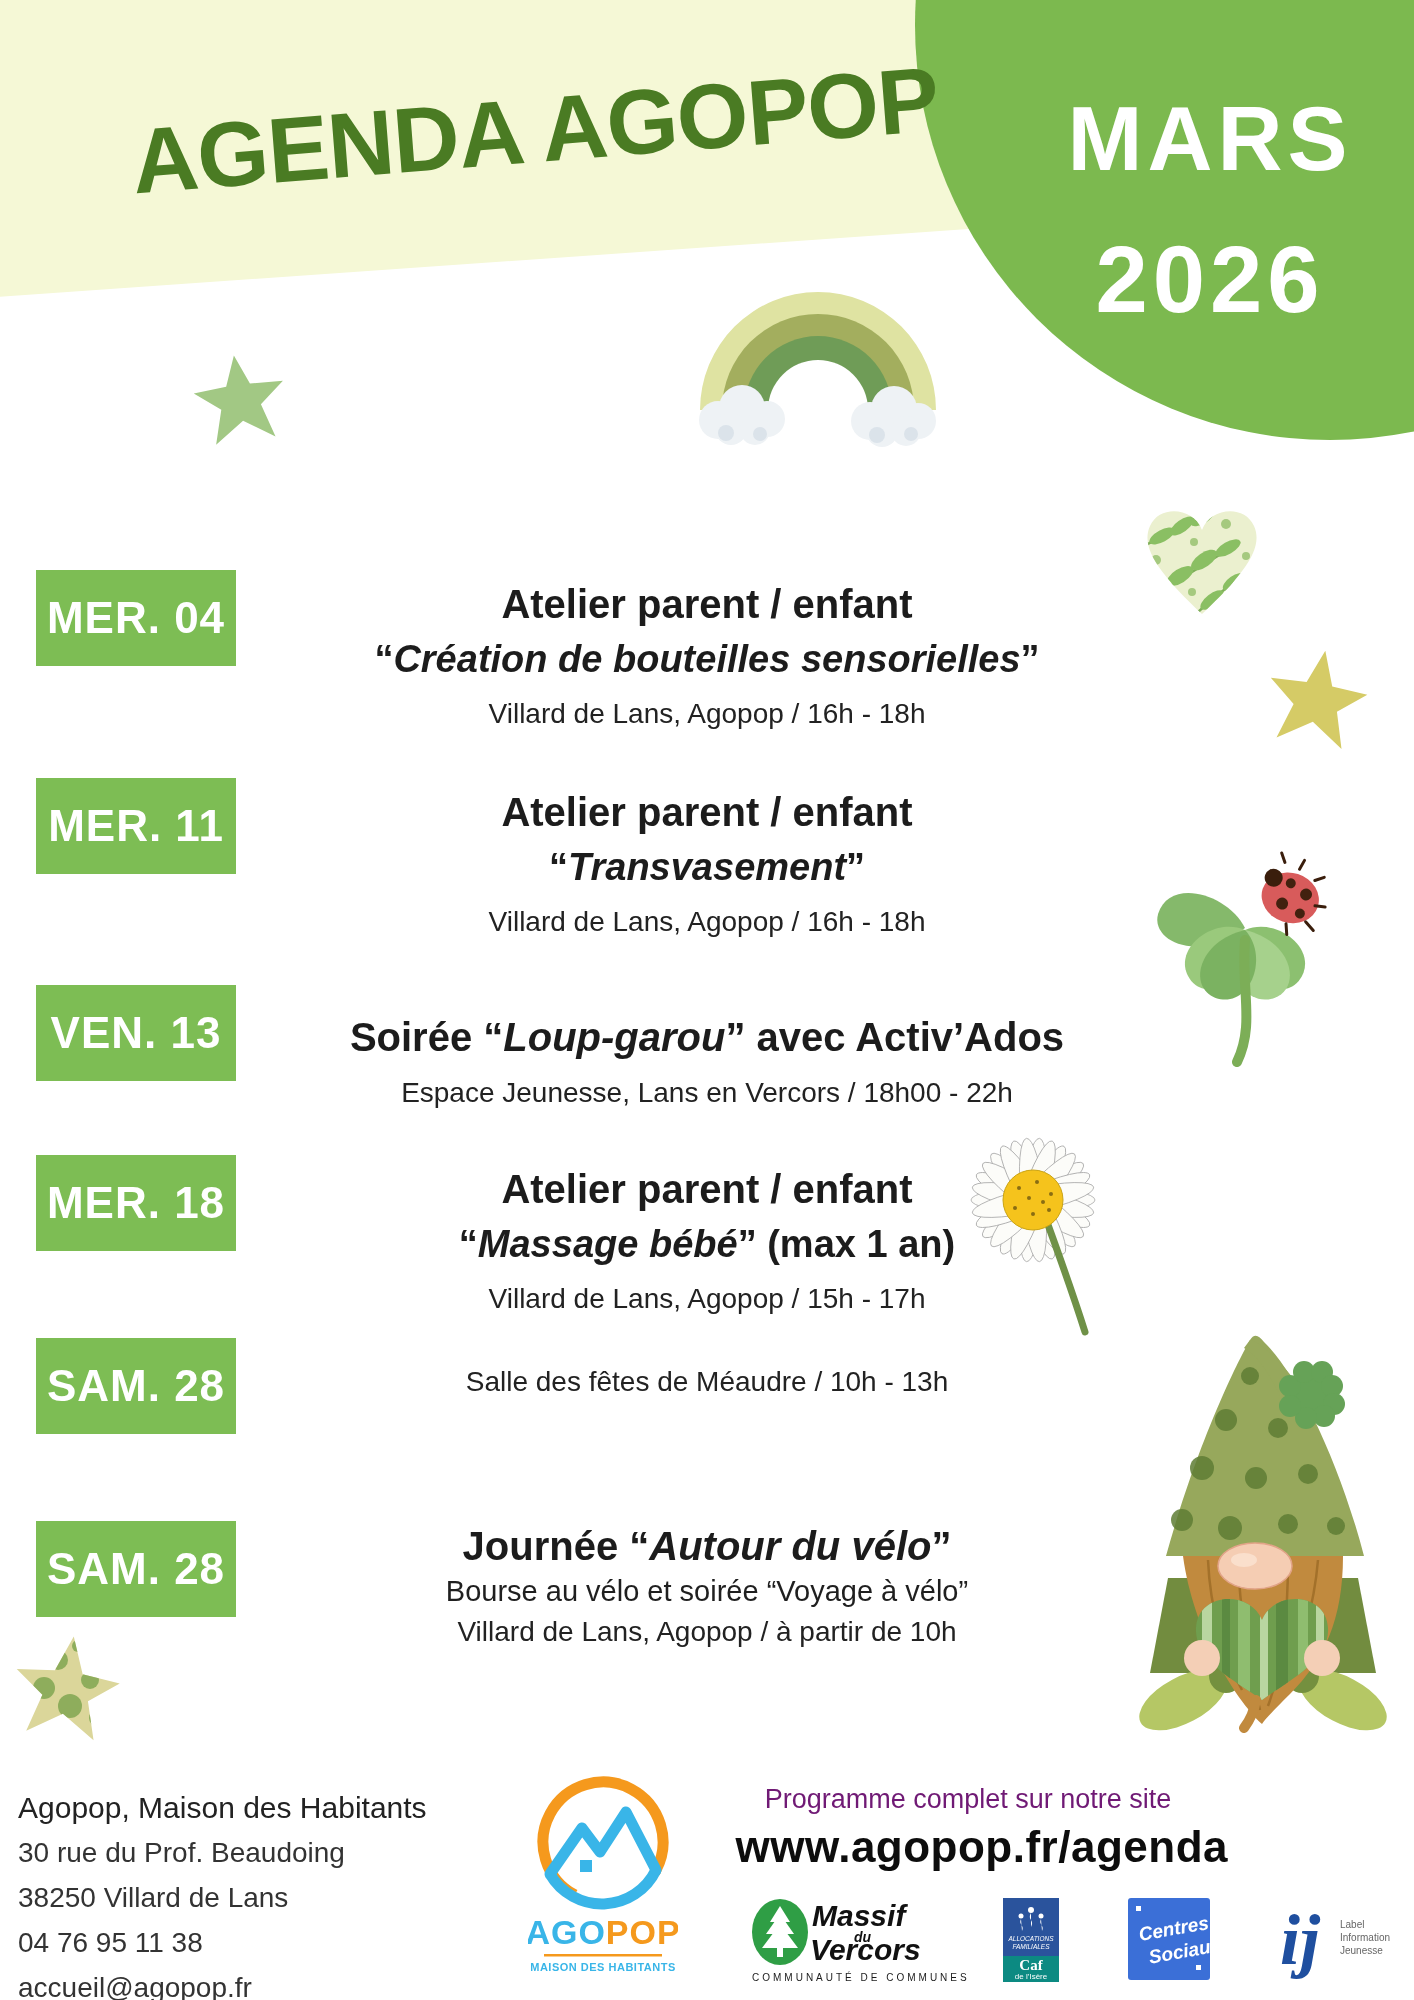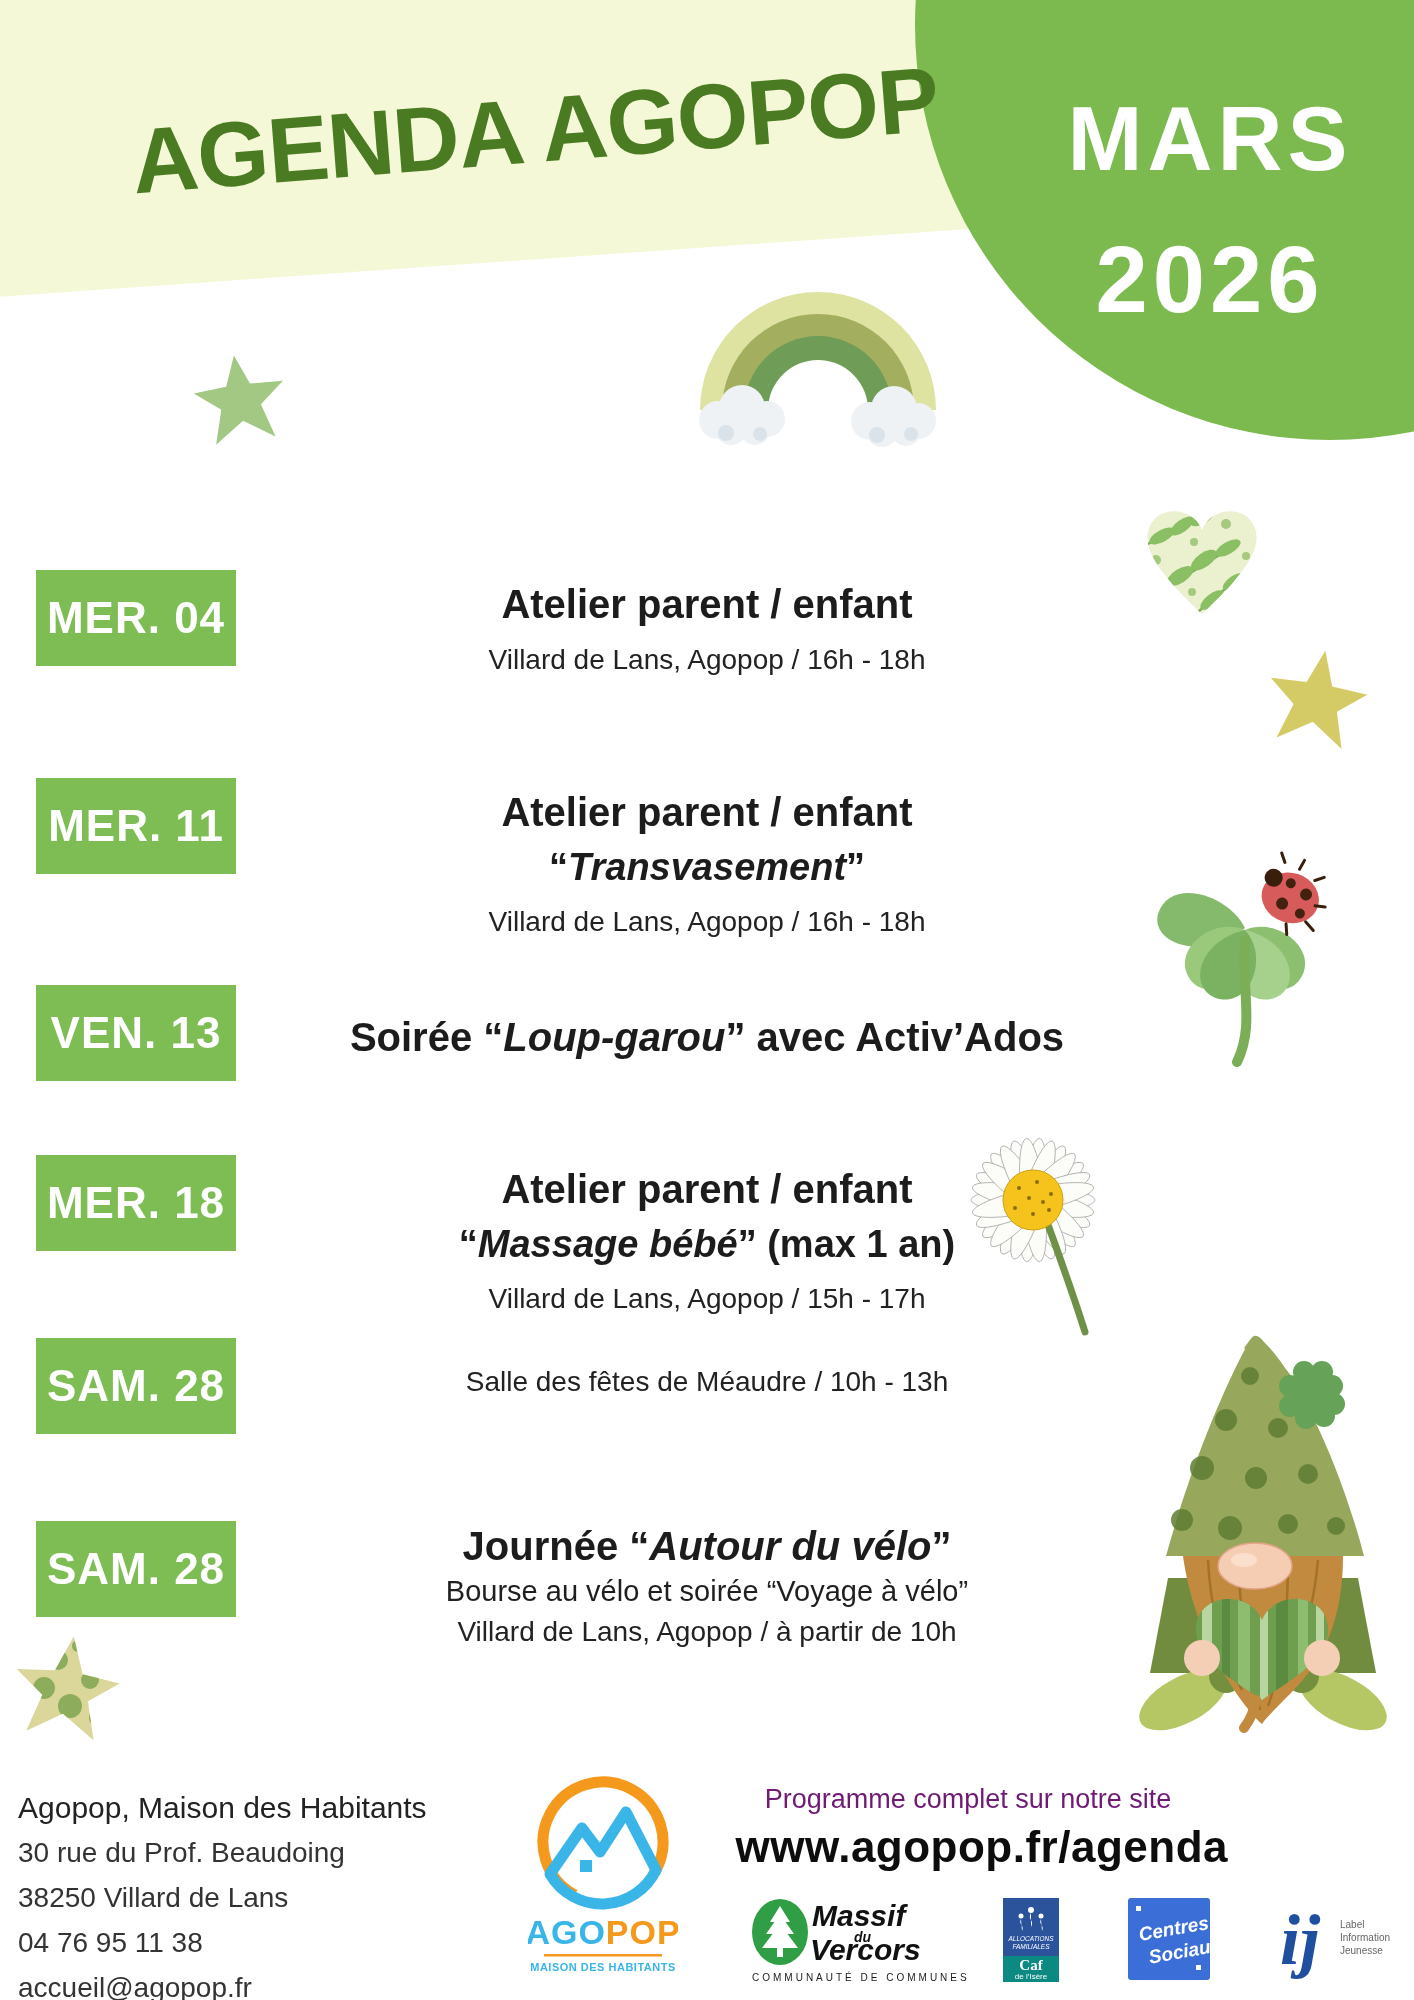--- a/index.html
+++ b/index.html
@@ -273,37 +273,39 @@
       <circle cx="90" cy="86" r="9"></circle>
         <circle cx="42" cy="98" r="8"></circle>
       <circle cx="70" cy="14" r="6"></circle>
     </g>
   </svg>
 
   <div class="event e1">
     <div class="badge">MER. 04</div>
     <div class="etext">
       <div class="etitle">Atelier parent / enfant</div>
+      <div class="esub"><span>“</span><span class="em">Création de bouteilles sensorielles</span><span>”</span></div>
       <div class="einfo">Villard de Lans, Agopop / 16h - 18h</div>
     </div>
   </div>
 
   <div class="event e2">
     <div class="badge">MER. 11</div>
     <div class="etext">
       <div class="etitle">Atelier parent / enfant</div>
       <div class="esub"><span>“</span><span class="em">Transvasement</span><span>”</span></div>
       <div class="einfo">Villard de Lans, Agopop / 16h - 18h</div>
     </div>
   </div>
 
   <div class="event e3">
     <div class="badge">VEN. 13</div>
     <div class="etext">
       <div class="etitle"><span>Soirée “</span><span class="em">Loup-garou</span><span>” avec Activ’Ados</span></div>
+      <div class="einfo">Espace Jeunesse, Lans en Vercors / 18h00 - 22h</div>
     </div>
   </div>
 
   <div class="event e4">
     <div class="badge">MER. 18</div>
     <div class="etext">
       <div class="etitle">Atelier parent / enfant</div>
       <div class="esub"><span>“</span><span class="em">Massage bébé</span><span>” (max 1 an)</span></div>
       <div class="einfo">Villard de Lans, Agopop / 15h - 17h</div>
     </div>

